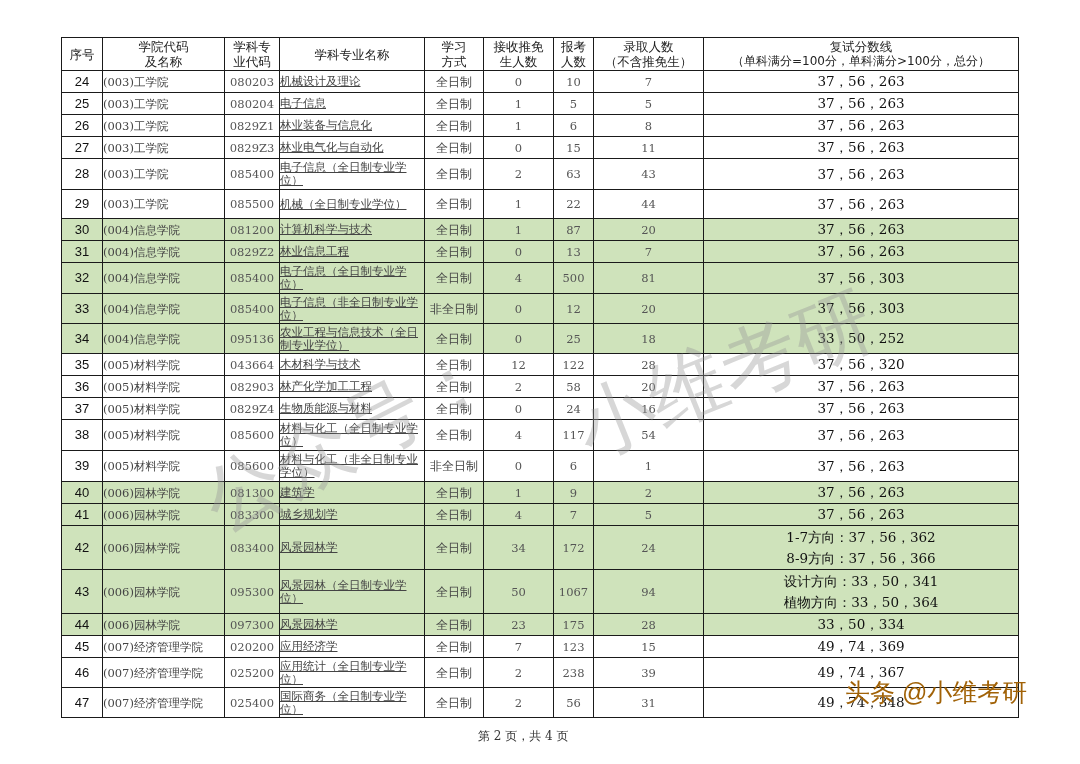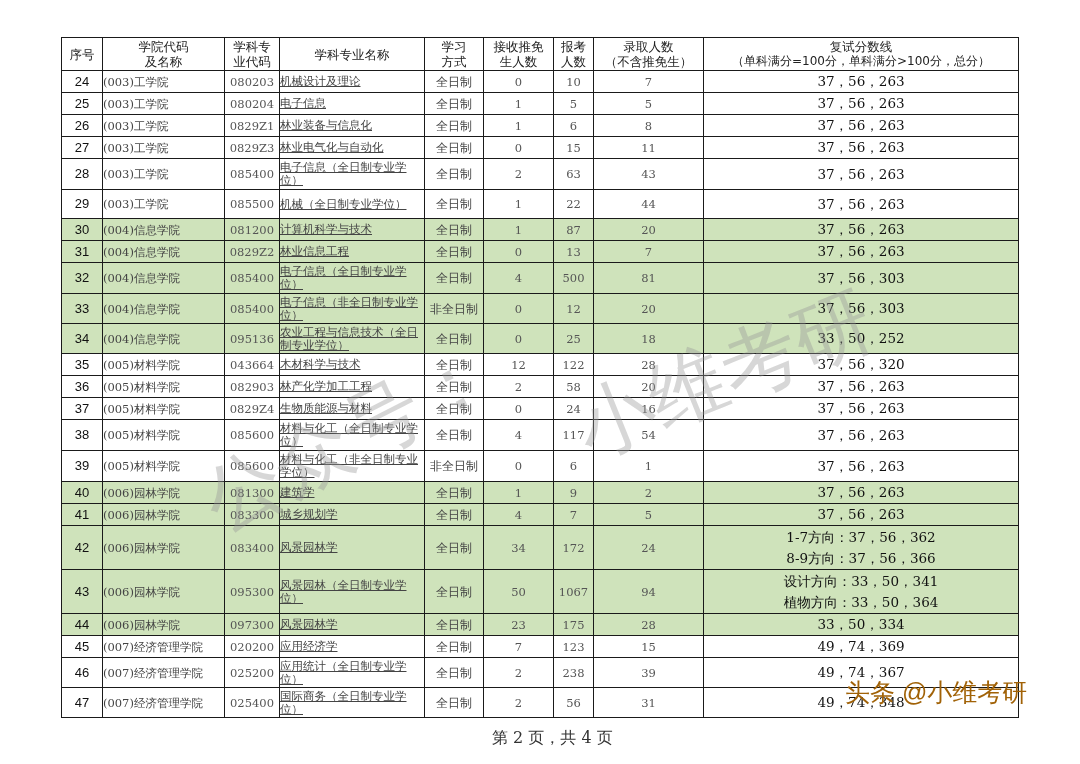--- a/index.html
+++ b/index.html
@@ -11,21 +11,21 @@
   td.seq { font-family:"Liberation Sans", sans-serif; font-size:13px; color:#111; text-align:center; }
   td.college { text-align:left; padding-left:3px; white-space:nowrap;margin-top:24px; }
   td.code { text-align:center; color:#555; }
   td.name { text-align:left; padding-left:2px; font-size:11.5px; line-height:13px; word-break:break-all;text-decoration:underline; }
   td.mode { text-align:center; font-size:12px; }
   td.num { text-align:center; color:#555; }
   td.score { text-align:center; font-size:13.5px; color:#111; line-height:21px; font-family:"DejaVu Serif", serif; }
   tr.green td { background:#cfe3bb; }
   .score-line { display:block; }
   .watermark { position:absolute; font-family:"DejaVu Sans", sans-serif; color:rgba(150,150,150,0.38); font-size:78px; pointer-events:none; white-space:nowrap; transform-origin:left top; }
-  .footer { position:absolute; top:728px; left:492px; font-size:16px; color:#333; font-family:"DejaVu Serif", serif; }
+  .footer { position:absolute; top:728px; left:478px; font-size:12px; color:#333; font-family:"DejaVu Serif", serif; }
   .source { position:absolute; top:676px; left:845px; font-size:25px; color:#a16207; font-family:Liberation Sans, sans-serif; }
 </style>
 </head>
 <body>
 
 <table class="grid">
   <colgroup>
     <col style="width:41px">
       <col style="width:122px">
       <col style="width:55px">

